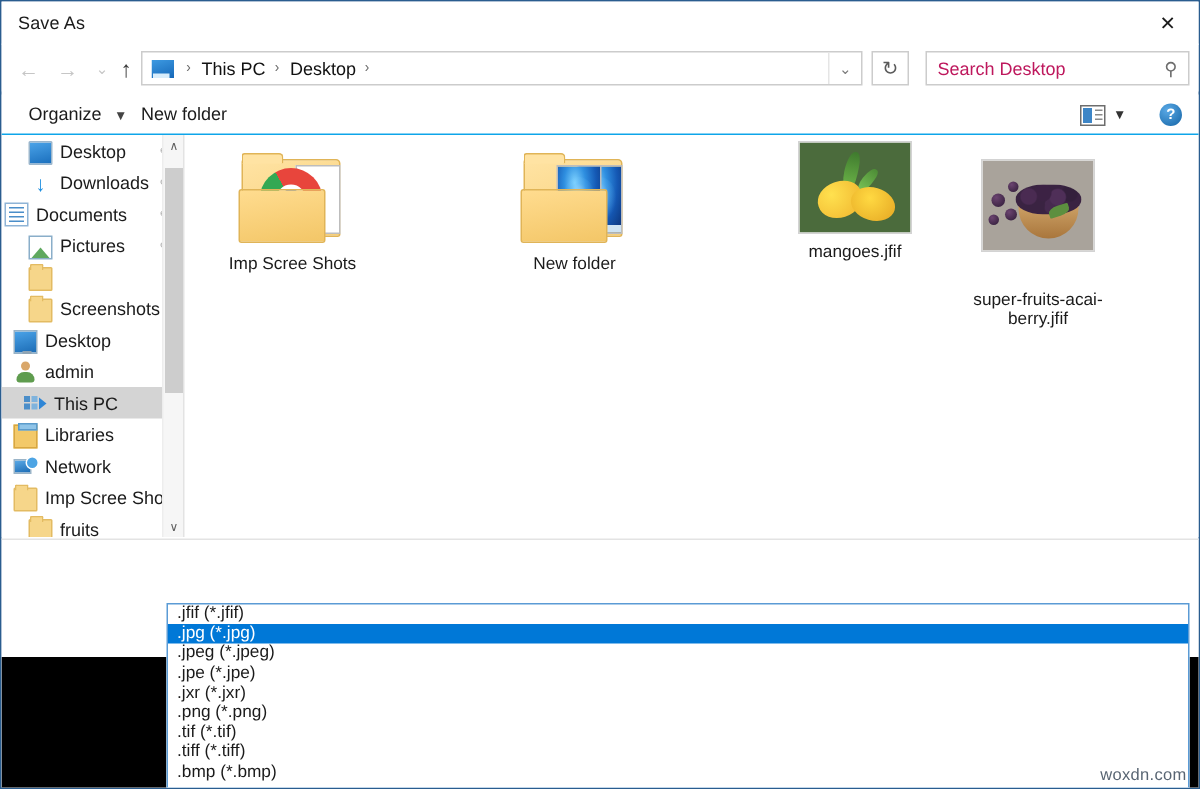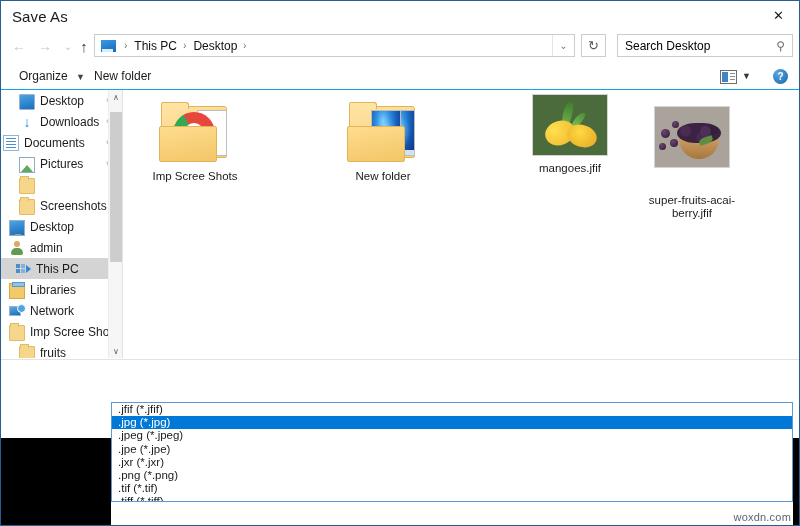--- a/index.html
+++ b/index.html
@@ -20,21 +20,21 @@
 
   
   .titlebar {
     position: absolute; left: 0; top: 0;
     width: 800px; height: 29px;
     background: #ffffff;
     border-bottom: 1px solid #ffffff;
   }
   .titlebar-text {
     position: absolute; left: 11px; top: 7px;
-    font-size: 15px; color: #1b1b1b;
+    font-size: 12px; color: #1b1b1b;
     letter-spacing: .1px;
   }
   .close-btn {
     position: absolute; right: 0; top: 0;
     width: 45px; height: 28px;
     display: flex; align-items: center; justify-content: center;
     font-size: 13px; color: #1b1b1b;
     cursor: default;
   }
 
@@ -92,21 +92,21 @@
     display: flex; align-items: center; justify-content: center;
     color: #5a5a5a; font-size: 13px;
   }
   .searchbox {
     position: absolute; left: 616px; top: 4px;
     width: 176px; height: 23px;
     border: 1px solid #cccccc; background: #fff;
     display: flex; align-items: center;
   }
   .searchbox .sb-text {
-    margin-left: 7px; font-size: 12px; color: #000000;
+    margin-left: 7px; font-size: 12px; color: #be185d;
   }
   .searchbox .sb-icon {
     margin-left: auto; margin-right: 7px;
     color: #6d6d6d; font-size: 12px;
   }
 
   
   .cmdbar {
     position: absolute; left: 0; top: 62px;
     width: 800px; height: 27px;
@@ -435,21 +435,21 @@
   .formarea {
     position: absolute; left: 0; top: 358px;
     width: 800px; height: 168px;
     background: #ffffff;
     border-top: 1px solid #e3e3e3;
   }
 
   
   .dropdown {
     position: absolute; left: 110px; top: 401px;
-    width: 682px; height: 100px;
+    width: 682px; height: 124px;
     background: #ffffff;
     border: 1px solid #5b9bd5;
     overflow: hidden;
   }
   .dd-item {
     height: 13.2px;
     display: flex; align-items: center;
     padding-left: 6px;
     font-size: 11.5px; color: #1b1b1b;
     line-height: 13px;

